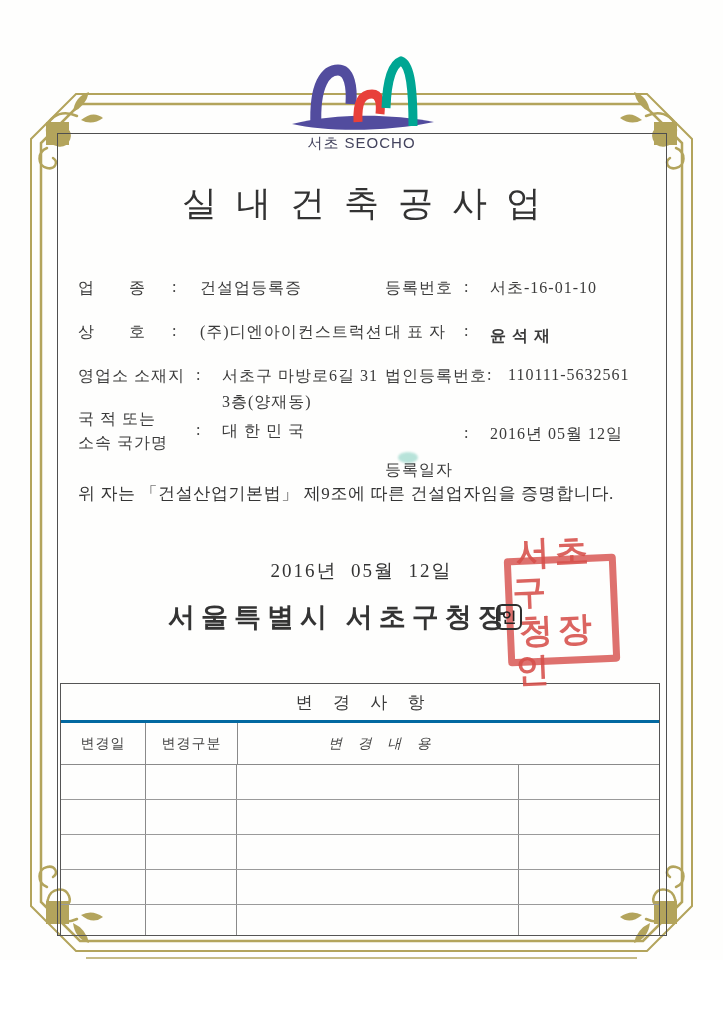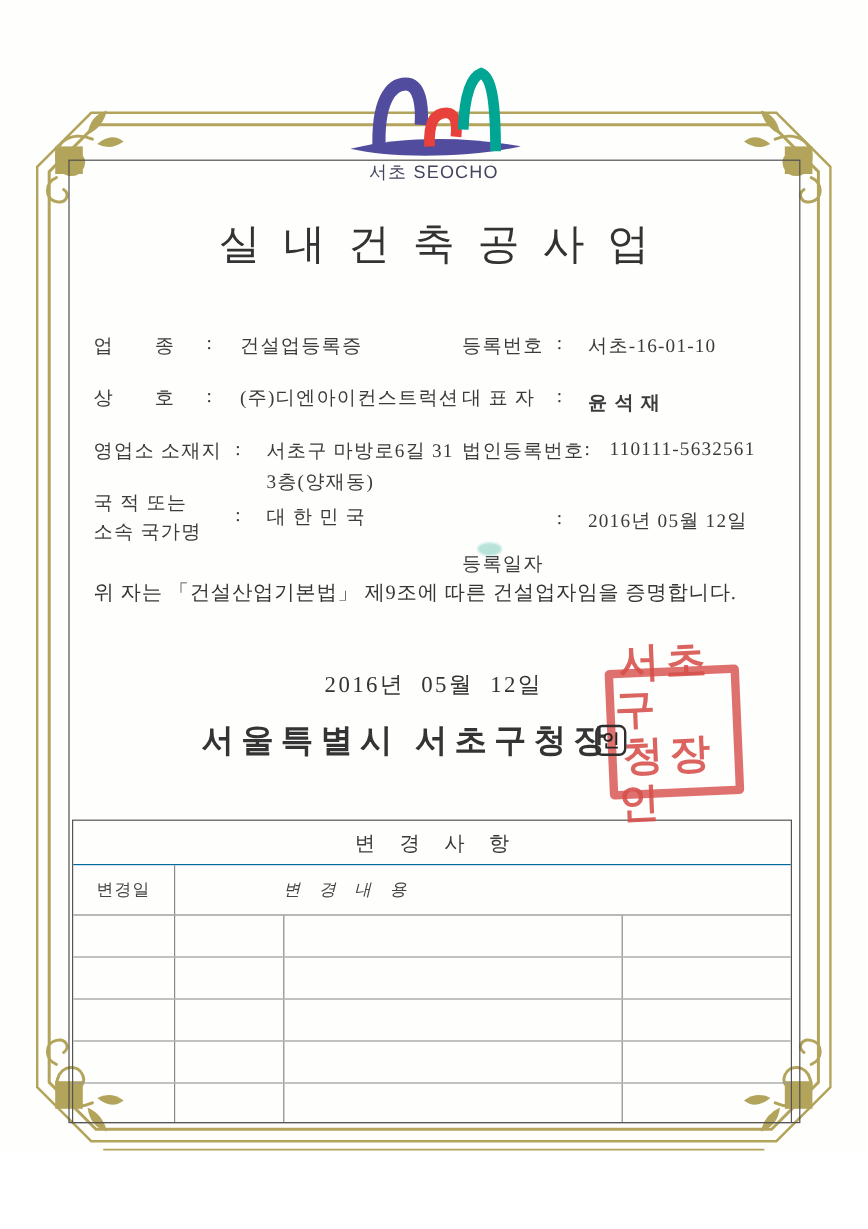--- a/index.html
+++ b/index.html
@@ -61,21 +61,21 @@
     left:398px;top:452px;width:20px;height:11px;border-radius:50%;
     background:#7ecdbd;opacity:.55;filter:blur(1px);
   }
   
   .chg-table{
     left:60px;top:683px;width:600px;height:253px;
     border:1.5px solid #555;box-sizing:border-box;
     display:flex;flex-direction:column;overflow:hidden;
   }
   .chg-title{
-    height:36px;flex:0 0 36px;border-bottom:1px solid #0369a1;
+    height:36px;flex:0 0 36px;border-bottom:3px solid #0369a1;
     display:flex;align-items:center;justify-content:center;
     font-size:17px;letter-spacing:8px;text-indent:8px;color:#3a3a3a;
   }
   .chg-row{display:flex;flex:0 0 35px;border-bottom:1px solid #9a9a9a;box-sizing:border-box;}
   .chg-row:last-child{border-bottom:none;}
   .chg-head{flex:0 0 42px;border-bottom:1px solid #8a8a8a;}
   .chg-cell{
     border-right:1px solid #8a8a8a;box-sizing:border-box;
     display:flex;flex-direction:column;align-items:center;justify-content:center;
     font-size:14px;color:#454545;letter-spacing:1px;
@@ -168,20 +168,21 @@
   <div class="abs in-badge">인</div>
   <div class="abs seal">
     <span class="seal-line">서초구</span>
     <span class="seal-line">청장인</span>
   </div>
 
   <div class="abs chg-table">
     <div class="chg-title">변 경 사 항</div>
     <div class="chg-row chg-head">
       <div class="chg-cell c1">변경일</div>
+      <div class="chg-cell c2">변경구분</div>
       <div class="chg-cell c3 c3-head">변 경 내 용</div>
     </div>
     <div class="chg-row">
       <div class="chg-cell c1"></div>
         <div class="chg-cell c2"></div>
         <div class="chg-cell c3"></div>
         <div class="chg-cell c4"></div>
     </div>
     <div class="chg-row">
       <div class="chg-cell c1"></div>

